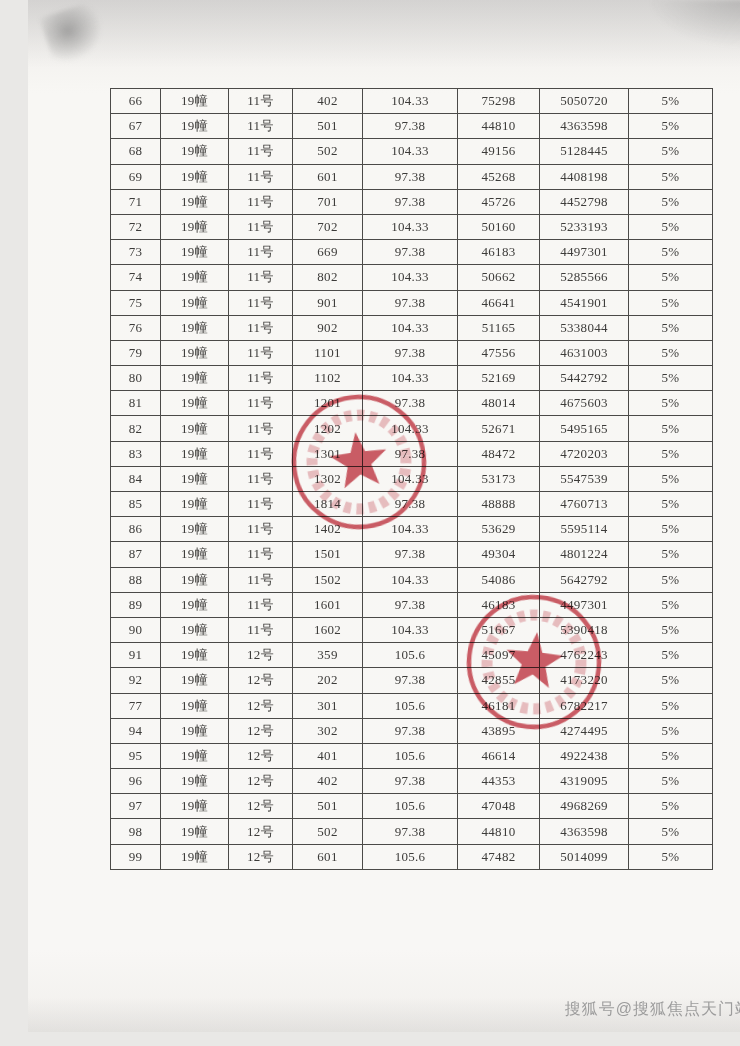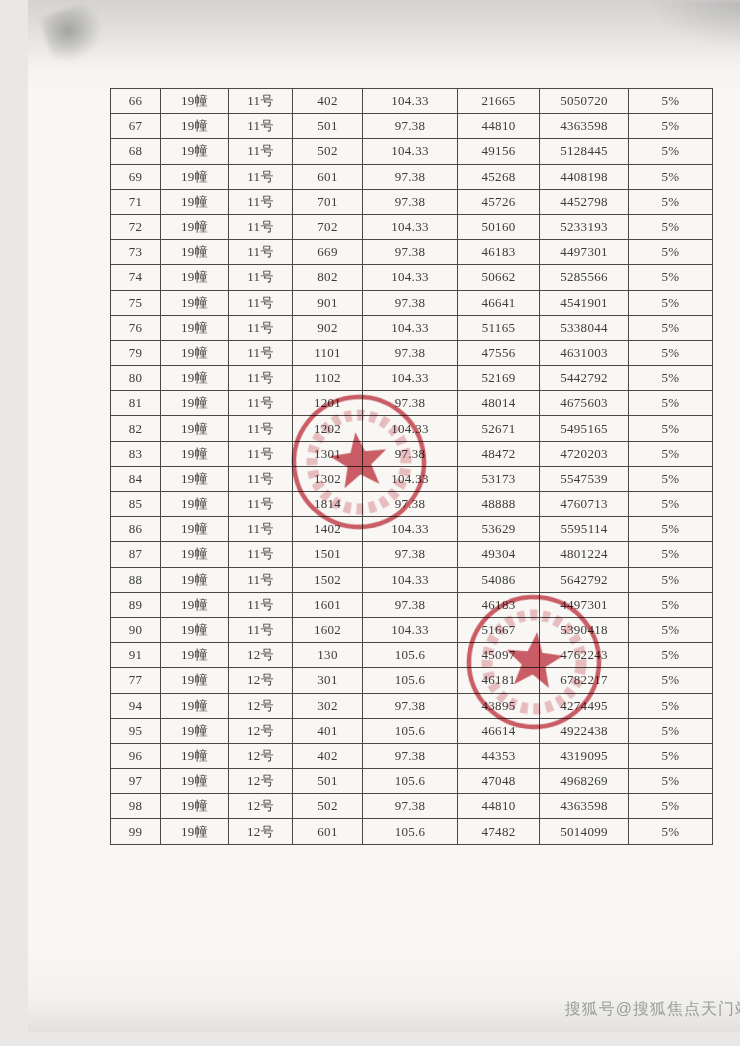--- a/index.html
+++ b/index.html
@@ -85,21 +85,21 @@
       <col style="width:89px">
         <col style="width:84px">
     </colgroup>
     <tbody>
         <tr>
           <td>66</td>
           <td>19幢</td>
           <td>11号</td>
           <td>402</td>
           <td>104.33</td>
-          <td>21665</td>
+          <td>75298</td>
           <td>5050720</td>
           <td>5%</td>
         </tr>
         <tr>
           <td>67</td>
           <td>19幢</td>
           <td>11号</td>
           <td>501</td>
           <td>97.38</td>
           <td>44810</td>
@@ -303,24 +303,34 @@
           <td>1602</td>
           <td>104.33</td>
           <td>51667</td>
           <td>5390418</td>
           <td>5%</td>
         </tr>
         <tr>
           <td>91</td>
           <td>19幢</td>
           <td>12号</td>
-          <td>130</td>
+          <td>359</td>
           <td>105.6</td>
           <td>45097</td>
           <td>4762243</td>
+          <td>5%</td>
+        </tr>
+        <tr>
+          <td>92</td>
+          <td>19幢</td>
+          <td>12号</td>
+          <td>202</td>
+          <td>97.38</td>
+          <td>42855</td>
+          <td>4173220</td>
           <td>5%</td>
         </tr>
         <tr>
           <td>77</td>
           <td>19幢</td>
           <td>12号</td>
           <td>301</td>
           <td>105.6</td>
           <td>46181</td>
           <td>6782217</td>

